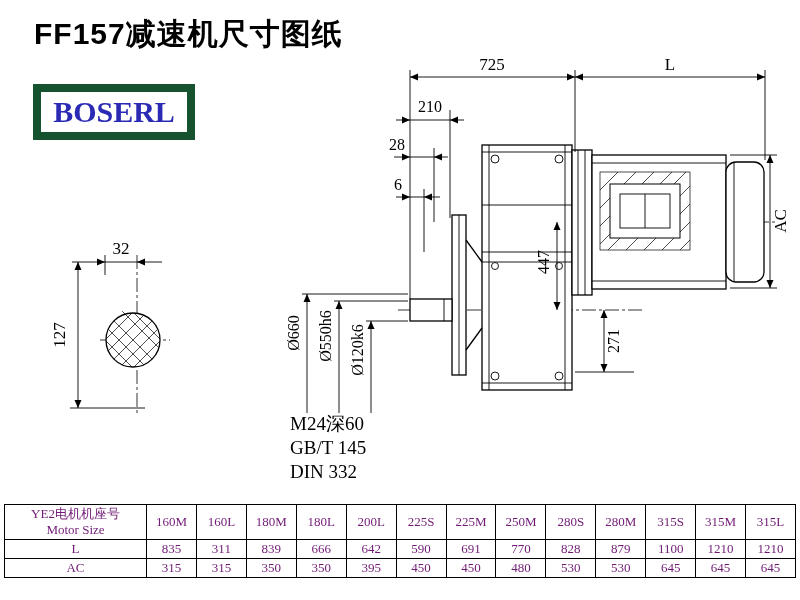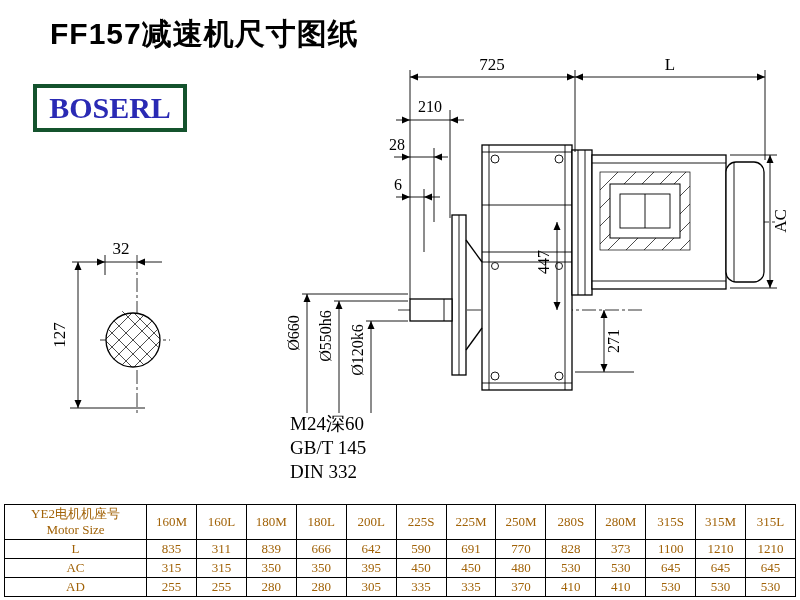--- a/index.html
+++ b/index.html
@@ -1,27 +1,27 @@
 <!DOCTYPE html>
 <html><head>
 <meta charset="utf-8">
 <style>
   html,body{margin:0;padding:0;}
   .page{position:relative;width:800px;height:600px;background:#fff;overflow:hidden;
         font-family:"Liberation Sans",sans-serif;}
   .title{position:absolute;left:34px;top:14px;font-size:30px;font-weight:bold;color:#000;
-         letter-spacing:1px;font-family:"Liberation Sans",sans-serif;margin-left:16px;}
-  .logo{position:absolute;left:33px;top:84px;width:146px;height:40px;border:4px solid #14532d;
+         letter-spacing:1px;font-family:"Liberation Sans",sans-serif;}
+  .logo{position:absolute;left:33px;top:84px;width:146px;height:40px;border:8px solid #14532d;
         display:flex;align-items:center;justify-content:center;
         font-family:"Liberation Serif",serif;font-weight:bold;font-size:30px;color:#2a2ab4;}
   svg{position:absolute;left:0;top:0;}
   svg text{font-family:"Liberation Serif",serif;fill:#000;stroke:none;}
   .tbl-wrap{position:absolute;left:4px;right:4px;top:504px;}
   table{border-collapse:collapse;width:100%;table-layout:fixed;
-        font-family:"Liberation Serif",serif;font-size:13px;color:#a16207;background:#fff;border-radius:16px;}
+        font-family:"Liberation Serif",serif;font-size:13px;color:#701a75;background:#fff;border-radius:16px;}
   th,td{border:1px solid #000;text-align:center;padding:0;font-weight:normal;height:18px;
         overflow:hidden;white-space:nowrap;}
   thead th{height:34px;line-height:16px;}
   .label-col{width:142px;}
 </style>
 </head>
 <body>
 
 <div class="page">
 
@@ -220,54 +220,38 @@
           <td>L</td>
           <td>835</td>
           <td>311</td>
           <td>839</td>
           <td>666</td>
           <td>642</td>
           <td>590</td>
           <td>691</td>
           <td>770</td>
           <td>828</td>
-          <td>373</td>
+          <td>879</td>
           <td>1100</td>
           <td>1210</td>
           <td>1210</td>
         </tr>
         <tr>
           <td>AC</td>
           <td>315</td>
           <td>315</td>
           <td>350</td>
           <td>350</td>
           <td>395</td>
           <td>450</td>
           <td>450</td>
           <td>480</td>
           <td>530</td>
           <td>530</td>
           <td>645</td>
           <td>645</td>
           <td>645</td>
         </tr>
-        <tr>
-          <td>AD</td>
-          <td>255</td>
-          <td>255</td>
-          <td>280</td>
-          <td>280</td>
-          <td>305</td>
-          <td>335</td>
-          <td>335</td>
-          <td>370</td>
-          <td>410</td>
-          <td>410</td>
-          <td>530</td>
-          <td>530</td>
-          <td>530</td>
-        </tr>
       </tbody>
     </table>
   </div>
 
 </div>
 
 </body></html>

